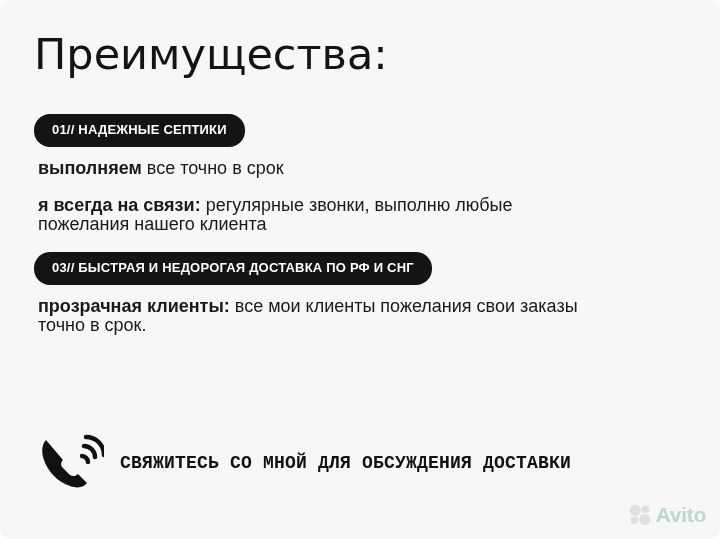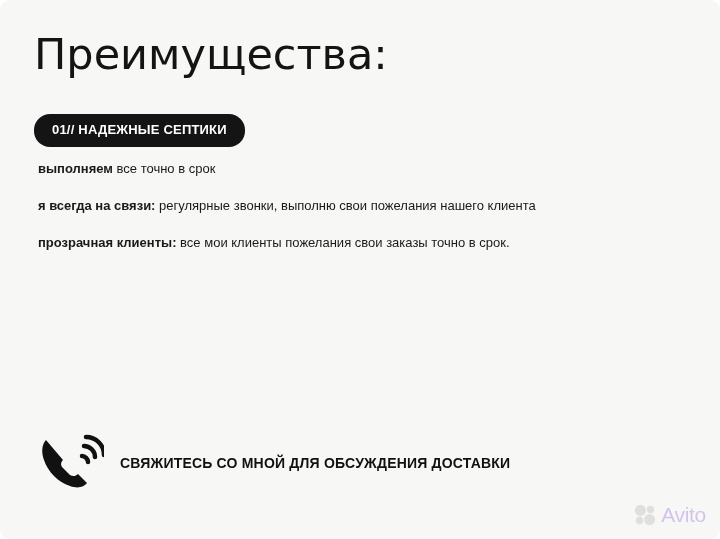--- a/index.html
+++ b/index.html
@@ -48,21 +48,21 @@
     font-size: 13px;
     font-weight: bold;
     letter-spacing: 0.2px;
     line-height: 18px;
     white-space: nowrap;
     font-family: "Liberation Sans", sans-serif;
   }
   .desc {
     margin-top: 12px;
     margin-left: 4px;
-    font-size: 13px;
+    font-size: 18px;
     line-height: 19px;
     color: #1a1a1a;
     max-width: 540px;
   }
   .desc b {
     font-weight: bold;
   }
   .cta {
     position: absolute;
     left: 34px;
@@ -71,42 +71,43 @@
     align-items: center;
   }
   .cta-icon {
     width: 70px;
     height: 62px;
     flex: 0 0 auto;
     display: block;
   }
   .cta-text {
     margin-left: 16px;
-    font-size: 14px;
+    font-size: 18px;
     font-weight: bold;
     line-height: 26px;
     color: #111111;
     letter-spacing: 0.2px;
     max-width: 470px;
+    font-family: Liberation Mono, monospace;
   }
   .watermark {
     position: absolute;
     right: 14px;
     bottom: 12px;
     display: flex;
     align-items: center;
     opacity: 0.25;
   }
   .watermark svg {
     display: block;
   }
   .wm-text {
     font-size: 21px;
-    font-weight: normal;
-    color: #6d28d9;
+    font-weight: bold;
+    color: #0f766e;
     margin-left: 4px;
     letter-spacing: -0.3px;
   }
 </style>
 </head>
 <body>
 
 <div class="page">
 
   <div class="content">
@@ -115,25 +116,26 @@
 
     <div class="block">
       <span class="pill">01// НАДЕЖНЫЕ СЕПТИКИ</span>
       <div class="desc">
         <b>выполняем</b><span> все точно в срок</span>
       </div>
     </div>
 
     <div class="block">
       <div class="desc">
-        <b>я всегда на связи:</b><span> регулярные звонки, выполню свои пожелания нашего клиента</span>
+        <b>я всегда на связи:</b><span> регулярные звонки, выполню любые пожелания нашего клиента</span>
       </div>
     </div>
 
     <div class="block">
+      <span class="pill">03// БЫСТРАЯ И НЕДОРОГАЯ ДОСТАВКА ПО РФ И СНГ</span>
       <div class="desc">
         <b>прозрачная клиенты:</b><span> все мои клиенты пожелания свои заказы точно в срок.</span>
       </div>
     </div>
 
   </div>
 
   <div class="cta">
     <span class="cta-icon">
       <svg viewBox="0 0 70 62" width="70" height="62" xmlns="http://www.w3.org/2000/svg">

